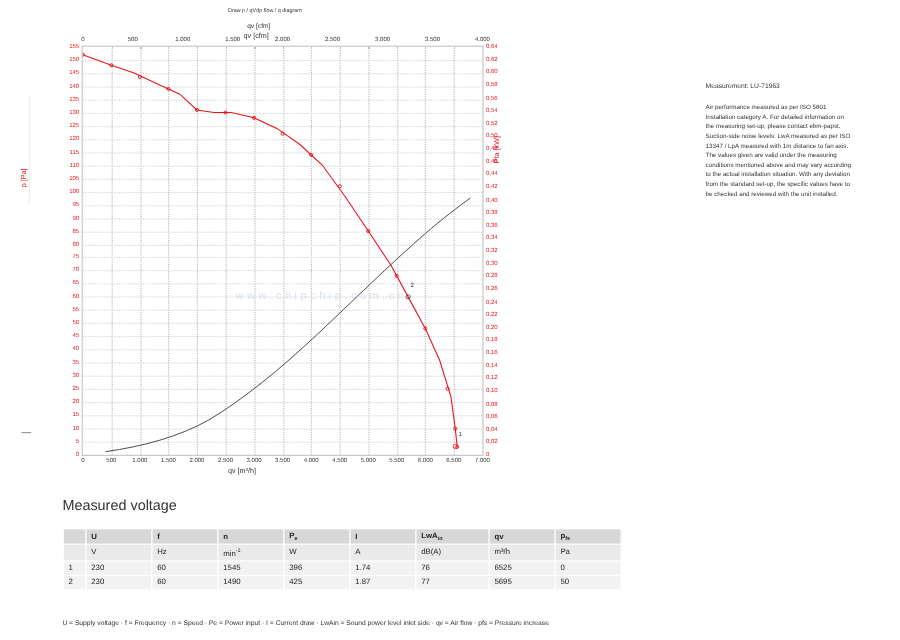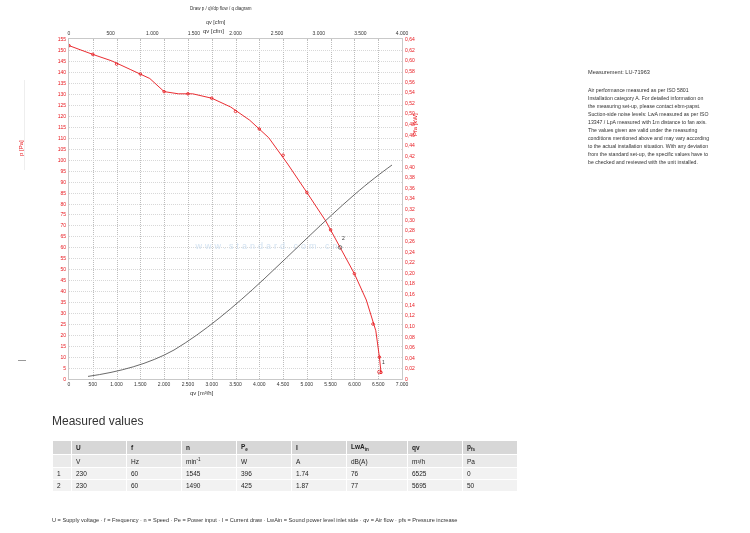--- a/index.html
+++ b/index.html
@@ -103,21 +103,21 @@
       <div class="hgridline" style="top:241.29px"></div>
       <div class="hgridline" style="top:252.26px"></div>
       <div class="hgridline" style="top:263.23px"></div>
       <div class="hgridline" style="top:274.19px"></div>
       <div class="hgridline" style="top:285.16px"></div>
       <div class="hgridline" style="top:296.13px"></div>
       <div class="hgridline" style="top:307.10px"></div>
       <div class="hgridline" style="top:318.06px"></div>
       <div class="hgridline" style="top:329.03px"></div>
 
-      <div class="wm2">www.standard.com.cn</div>
+      <div class="wm2">www.chipchip.com.cn</div>
 
       <svg width="333" height="340" viewBox="0 0 333 340" style="position:absolute;left:0;top:0;">
 
         <polyline fill="none" stroke="#e8151b" stroke-width="0.9" points="0,6.6 11.9,11.0 23.8,15.4 42.8,21.9 61.8,30.7 80.8,39.5 95.1,52.6 109.4,54.8 123.7,54.8 142.7,59.2 161.7,68.0 180.7,81.2 199.7,98.7 218.7,125.0 237.9,153.5 256.8,182.1 271.1,208.4 285.4,234.7 297.3,261.0 306.8,291.7 310.4,318.1 312.0,333.4"></polyline>
         <circle cx="0" cy="6.6" r="1.3" fill="none" stroke="#e8151b" stroke-width="0.8"></circle>
         <circle cx="23.8" cy="15.4" r="1.3" fill="none" stroke="#e8151b" stroke-width="0.8"></circle>
         <circle cx="47.6" cy="25.1" r="1.3" fill="none" stroke="#e8151b" stroke-width="0.8"></circle>
         <circle cx="71.4" cy="35.1" r="1.3" fill="none" stroke="#e8151b" stroke-width="0.8"></circle>
         <circle cx="95.1" cy="52.6" r="1.3" fill="none" stroke="#e8151b" stroke-width="0.8"></circle>
         <circle cx="118.9" cy="54.8" r="1.3" fill="none" stroke="#e8151b" stroke-width="0.8"></circle>
@@ -239,21 +239,21 @@
     <div class="xlab-bottom">qv [m³/h]</div>
     <div class="ylab-left">p [Pa]</div>
     <div class="ylab-right">Pfa [kW]</div>
   </div>
 
   <div class="note">
     <div class="meas">Measurement: LU-71963</div>
     <div>Air performance measured as per ISO 5801 Installation category A. For detailed information on the measuring set-up, please contact ebm-papst. Suction-side noise levels: LwA measured as per ISO 13347 / LpA measured with 1m distance to fan axis. The values given are valid under the measuring conditions mentioned above and may vary according to the actual installation situation. With any deviation from the standard set-up, the specific values have to be checked and reviewed with the unit installed.</div>
   </div>
 
-  <div class="mv-title">Measured values</div>
+  <div class="mv-title">Measured voltage</div>
 
   <table class="mv">
     <tbody>
         <tr>
       <td class="idxh"></td>
       <td class="hdr" style="width:46px">U</td>
       <td class="hdr" style="width:46px">f</td>
       <td class="hdr" style="width:46px">n</td>
       <td class="hdr" style="width:46px">P<sub>e</sub></td>
       <td class="hdr" style="width:46px">I</td>

